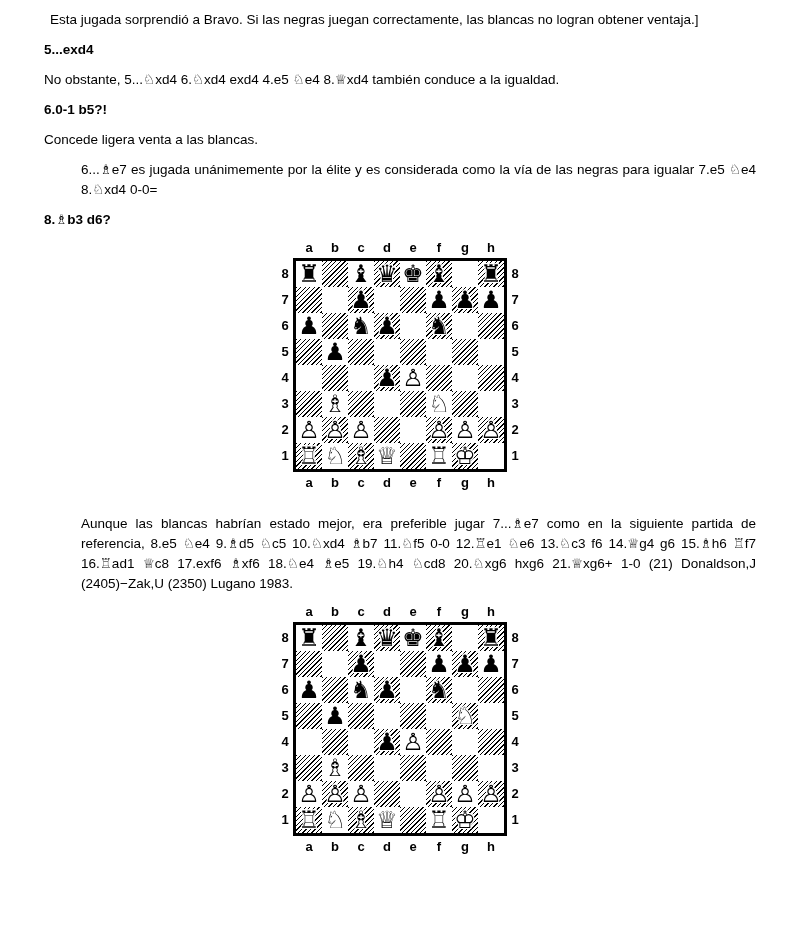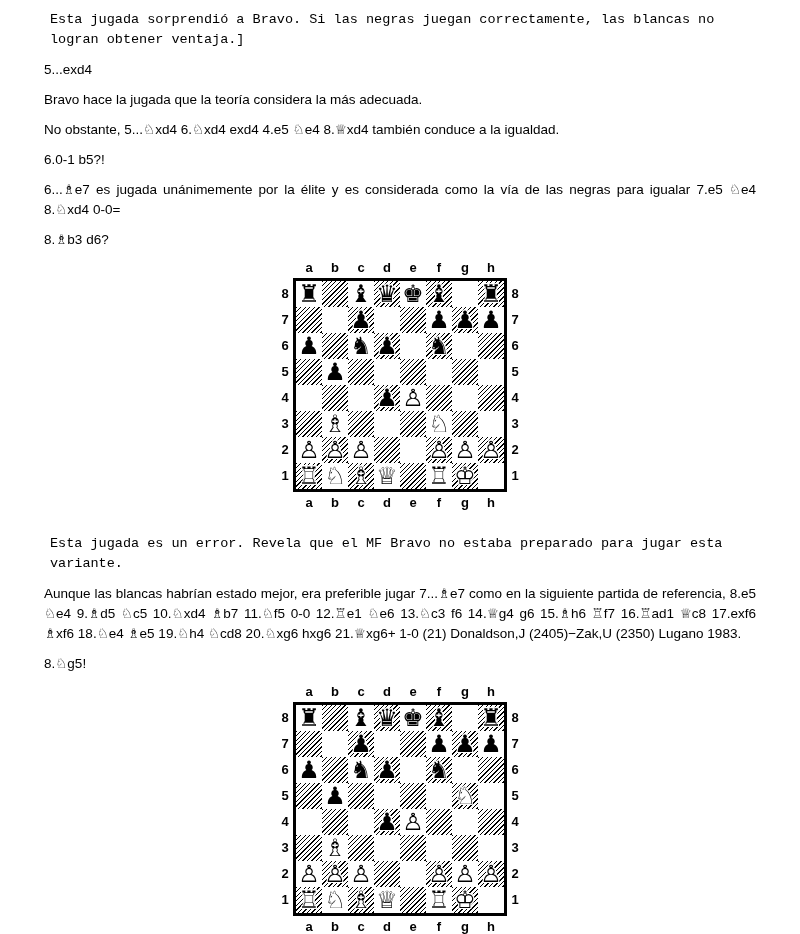--- a/index.html
+++ b/index.html
@@ -3,23 +3,23 @@
 <meta charset="utf-8">
 <style>
   html{background:#fff;}
   body{
     width:800px; margin:0 auto; padding:10px 44px 4px; box-sizing:border-box;
     background:#ffffff; color:#000000;
     font-family:"Liberation Sans","DejaVu Sans",sans-serif;
     font-size:13.5px; line-height:20px;
   }
   p{margin:0 0 10px;}
-  .move-heading{font-weight:400; margin:0 0 10px;}
-  .indent{padding-left:6px;font-family:Liberation Mono, monospace;}
-  .justify{text-align:justify;}
+  .move-heading{font-weight:700; margin:0 0 10px;}
+  .indent{padding-left:6px;}
+  .justify{text-align:justify;margin-left:37px;}
 
   
   .board-block{width:max-content; margin:8px auto 24px;}
   .file-row{display:grid; grid-template-columns:repeat(8,26px); margin-left:19px;
             font-weight:700; font-size:13px; height:15px; line-height:15px; text-align:center;}
   .file-row.top{margin-bottom:3px;}
   .file-row.bottom{margin-top:3px;}
   .board-mid{display:flex;}
   .rank-col{display:flex; flex-direction:column; padding-top:3px;
             font-weight:700; font-size:13px; width:16px;}
@@ -39,23 +39,23 @@
     text-shadow:1px 0 0 #fff,-1px 0 0 #fff,0 1px 0 #fff,0 -1px 0 #fff,
                 1px 1px 0 #fff,-1px -1px 0 #fff,1px -1px 0 #fff,-1px 1px 0 #fff;}
   .g.over{color:#000;}
 </style>
 </head>
 <body>
 
 <div class="page">
   <p class="indent">Esta jugada sorprendió a Bravo. Si las negras juegan correctamente, las blancas no logran obtener ventaja.]</p>
   <p class="move-heading">5...exd4</p>
-  <p>Bravo hace la jugada que la teoría considera la más adecuada.</p>
   <p>No obstante, 5...♘xd4 6.♘xd4 exd4 4.e5 ♘e4 8.♕xd4 también conduce a la igualdad.</p>
   <p class="move-heading">6.0-1 b5?!</p>
+  <p>Concede ligera venta a las blancas.</p>
   <p class="justify">6...♗e7 es jugada unánimemente por la élite y es considerada como la vía de las negras para igualar 7.e5 ♘e4 8.♘xd4 0-0=</p>
   <p class="move-heading">8.♗b3 d6?</p>
 
   <div class="board-block">
       <div class="file-row top">
         <span class="file-label">a</span>
         <span class="file-label">b</span>
         <span class="file-label">c</span>
         <span class="file-label">d</span>
         <span class="file-label">e</span>
@@ -295,23 +295,21 @@
         <span class="file-label">b</span>
         <span class="file-label">c</span>
         <span class="file-label">d</span>
         <span class="file-label">e</span>
         <span class="file-label">f</span>
         <span class="file-label">g</span>
         <span class="file-label">h</span>
       </div>
     </div>
 
-  <p class="indent">Esta jugada es un error. Revela que el MF Bravo no estaba preparado para jugar esta variante.</p>
   <p class="justify">Aunque las blancas habrían estado mejor, era preferible jugar 7...♗e7 como en la siguiente partida de referencia, 8.e5 ♘e4 9.♗d5 ♘c5 10.♘xd4 ♗b7 11.♘f5 0-0 12.♖e1 ♘e6 13.♘c3 f6 14.♕g4 g6 15.♗h6 ♖f7 16.♖ad1 ♕c8 17.exf6 ♗xf6 18.♘e4 ♗e5 19.♘h4 ♘cd8 20.♘xg6 hxg6 21.♕xg6+ 1-0 (21) Donaldson,J (2405)−Zak,U (2350) Lugano 1983.</p>
-  <p class="move-heading">8.♘g5!</p>
 
   <div class="board-block">
       <div class="file-row top">
         <span class="file-label">a</span>
         <span class="file-label">b</span>
         <span class="file-label">c</span>
         <span class="file-label">d</span>
         <span class="file-label">e</span>
         <span class="file-label">f</span>
         <span class="file-label">g</span>

